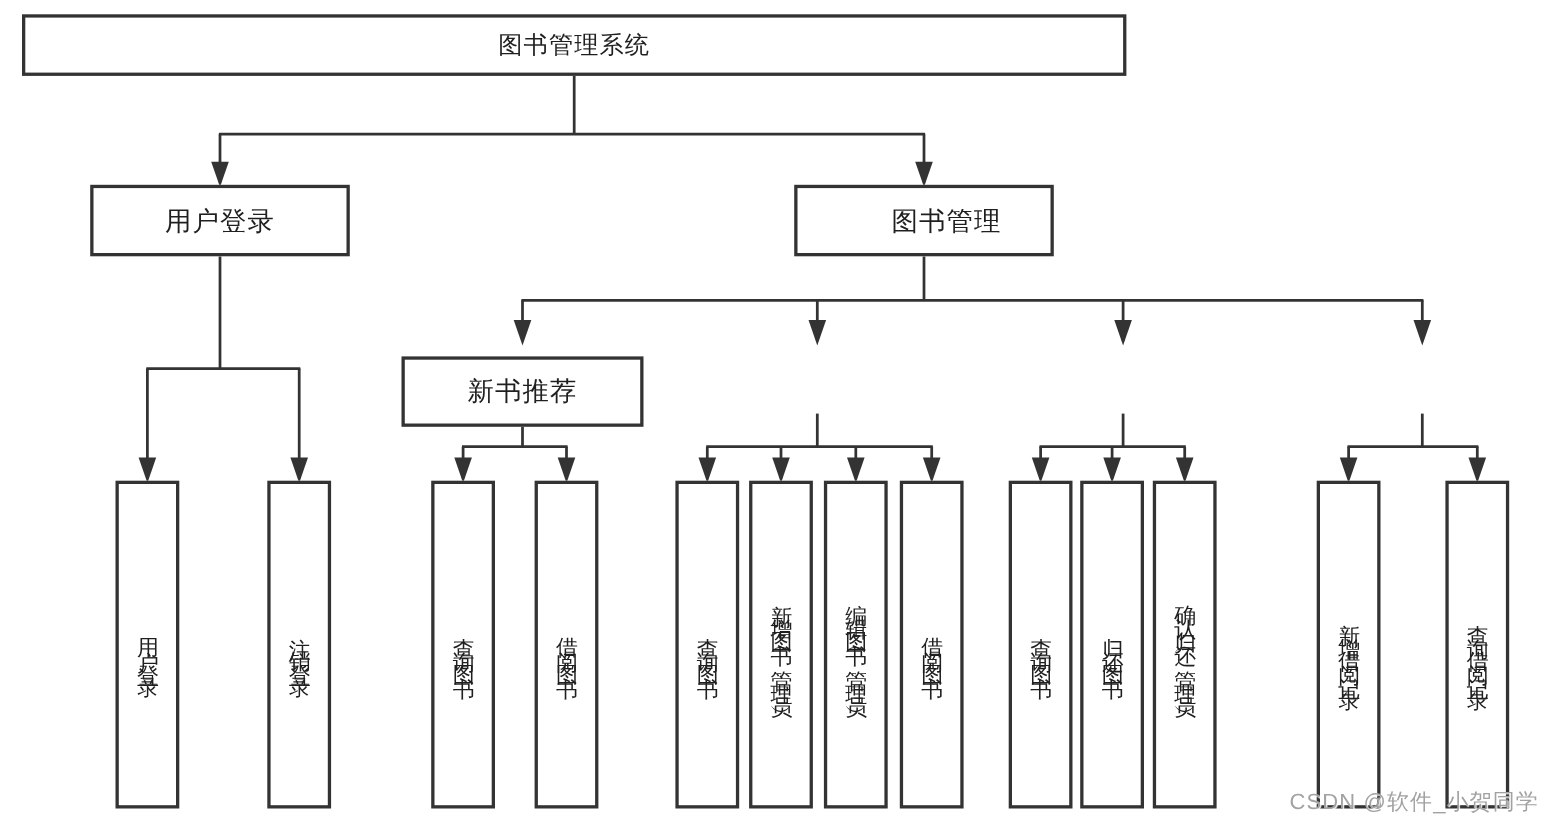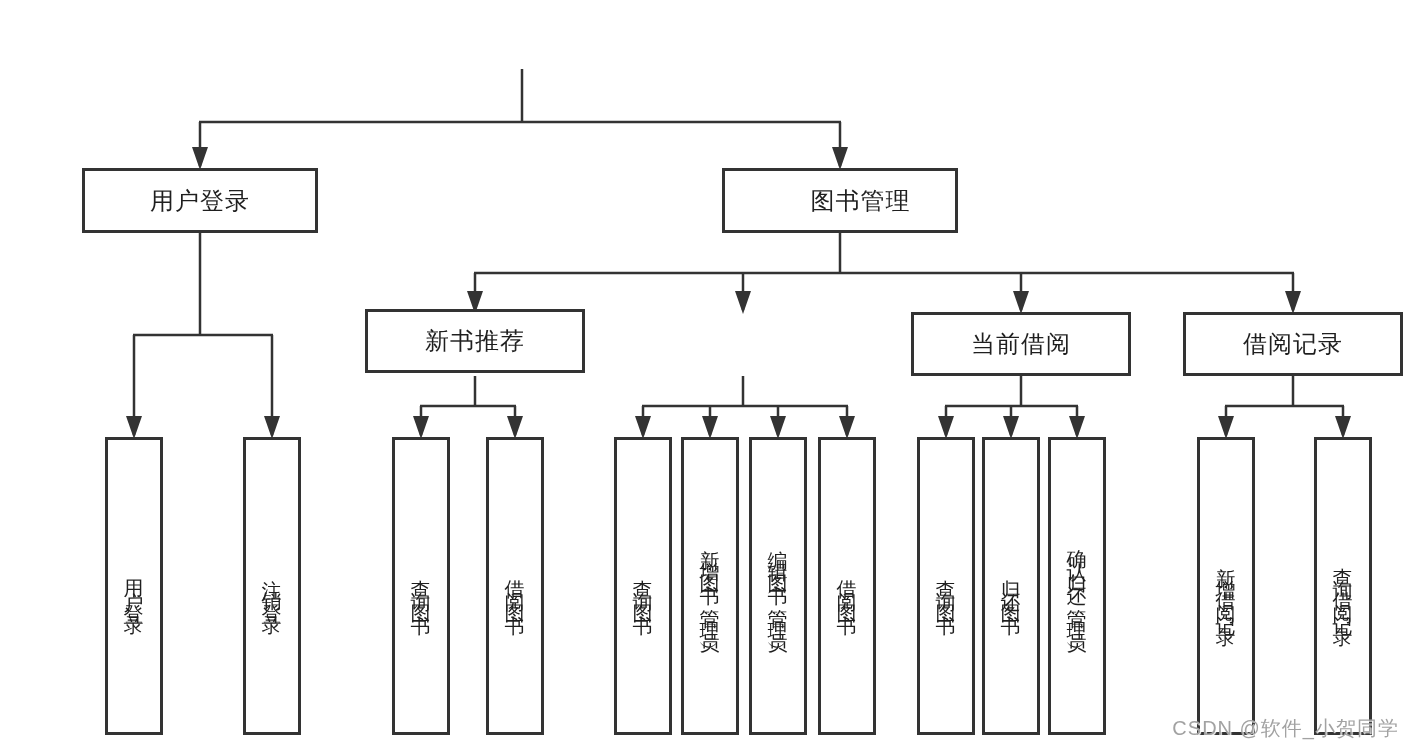--- a/index.html
+++ b/index.html
@@ -121,27 +121,26 @@
 
       <polygon points="938,416 954,416 946,439"></polygon>
       <polygon points="1003,416 1019,416 1011,439"></polygon>
       <polygon points="1069,416 1085,416 1077,439"></polygon>
 
       <polygon points="1218,416 1234,416 1226,439"></polygon>
       <polygon points="1335,416 1351,416 1343,439"></polygon>
     </g>
   </svg>
 
+  <div class="node root-node" style="left:20px; top:13px; width:1004px; height:56px;">图书管理系统</div>
 
   <div class="node hnode" style="left:82px; top:168px; width:236px; height:65px;">用户登录</div>
   <div class="node hnode" style="left:722px; top:168px; width:236px; height:65px;padding-left:41px;">图书管理</div>
 
-  <div class="node hnode" style="left:365px; top:309px; width:220px; height:64px;">新书推荐</div>
-  <div class="node hnode" style="left:911px; top:312px; width:220px; height:64px;">当前借阅</div>
-  <div class="node hnode" style="left:1183px; top:312px; width:220px; height:64px;">借阅记录</div>
+  <div class="node hnode" style="left:365px; top:324px; width:220px; height:64px;">新书推荐</div>
 
   <div class="node leaf" style="left:105px; top:437px; width:58px; height:298px;">用户登录</div>
   <div class="node leaf" style="left:243px; top:437px; width:58px; height:298px;">注销登录</div>
 
   <div class="node leaf" style="left:392px; top:437px; width:58px; height:298px;">查询图书</div>
   <div class="node leaf" style="left:486px; top:437px; width:58px; height:298px;">借阅图书</div>
 
   <div class="node leaf" style="left:614px; top:437px; width:58px; height:298px;">查询图书</div>
   <div class="node leaf" style="left:681px; top:437px; width:58px; height:298px;">新增图书（管理员）</div>
   <div class="node leaf" style="left:749px; top:437px; width:58px; height:298px;">编辑图书（管理员）</div>

